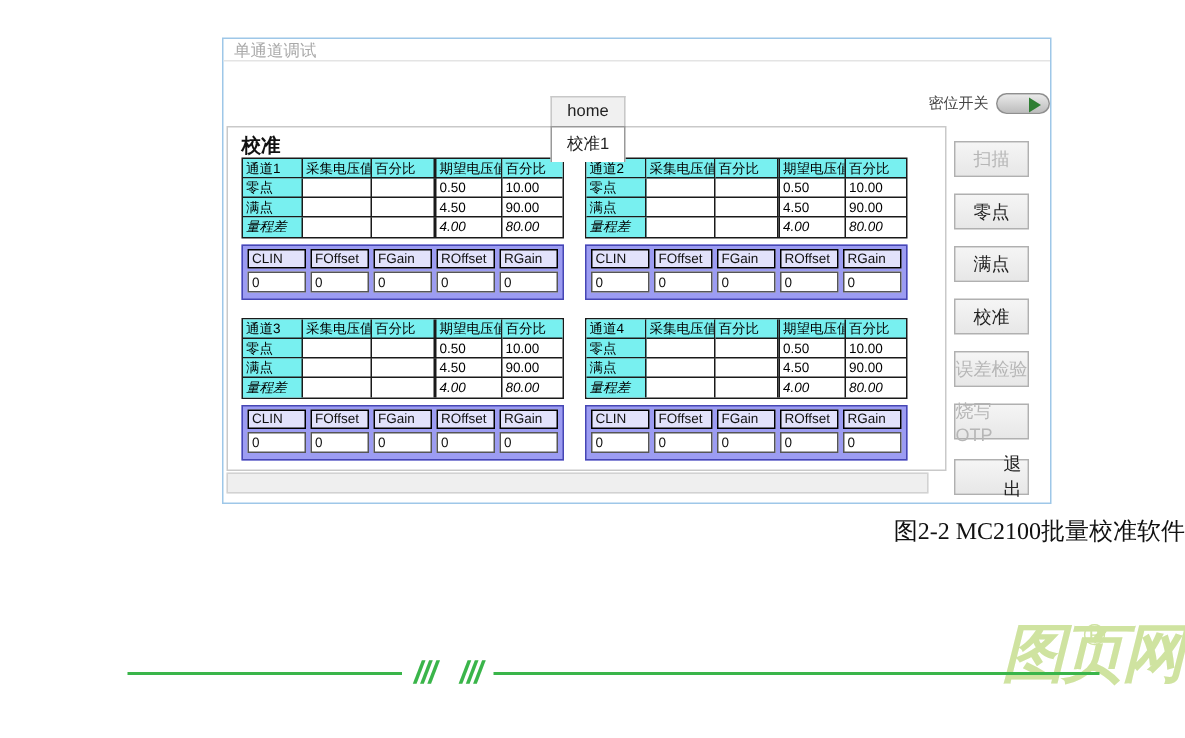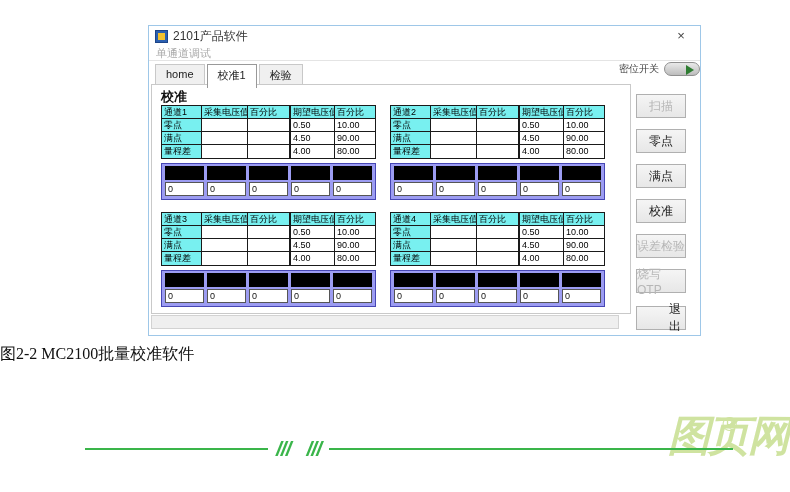--- a/index.html
+++ b/index.html
@@ -18,48 +18,48 @@
                      background:#f2c12e; }
   .title-text { font-size:12px; color:#333; }
   .close-btn { position:absolute; right:10px; top:2px; font-size:13px; color:#444;
                width:18px; text-align:center; cursor:default; }
   .menubar { height:15px; border-bottom:1px solid #e4e4e4; padding-left:7px;
              display:flex; align-items:center; }
   .menu-item { font-size:11px; color:#a9a9a9; }
 
   
   .tabrow { position:absolute; left:2px; top:38px; width:480px; height:21px;
-            display:flex; align-items:flex-start; padding-left:4px; }
+            display:flex; align-items:center; padding-left:4px;flex-direction:column; }
   .tab { font-size:11px; color:#222; padding:3px 10px 4px 10px; background:#f0f0f0;
          border:1px solid #c8c8c8; border-bottom:none; margin-right:2px; }
   .tab.active { background:#ffffff; border:1px solid #999; border-bottom:none;
                 position:relative; z-index:3; padding-bottom:5px; }
   .tabpage { position:absolute; left:2px; top:58px; width:480px; height:230px;
              background:#ffffff; border:1px solid #c9c9c9; }
 
   .section-title { position:absolute; left:12px; top:62px; font-size:13px;
                    font-weight:bold; color:#111; }
 
   
   #groups { position:absolute; left:12px; top:79px;
             display:grid; grid-template-columns:218px 218px; column-gap:11px; row-gap:12px; }
   .group { width:215px; }
   .mtable { display:grid; grid-template-columns:40px 46px 42px 45px 40px;
             grid-auto-rows:13px; border:1px solid #1a1a1a; background:#fff; width:215px; }
   .cell { border-right:1px solid #1a1a1a; border-bottom:1px solid #1a1a1a;
           font-size:9px; line-height:12px; padding-left:2px; overflow:hidden;
           white-space:nowrap; color:#000; }
   .cell.c5 { border-right:none; }
-  .cell.r4 { border-bottom:none; }
+  .cell.r4 { border-bottom:none;font-style:italic; }
   .cell.head { background:#78f0f0; }
   .cell.thick { border-left:1px solid #1a1a1a; }
   .cluster { margin-top:4px; width:215px; height:37px; background:#9c9cf2;
              border:1px solid #4646b4; padding:2px 3px; }
   .clabels { display:grid; grid-template-columns:repeat(5,1fr); column-gap:3px; }
-  .clabel { font-size:9px; line-height:11px; background:#e2e2fb; border:7px solid #000000;
+  .clabel { font-size:9px; line-height:11px; background:#e2e2fb; border:1px solid #000000;
             color:#111; padding-left:2px; height:13px; overflow:hidden; white-space:nowrap; }
   .cvalues { display:grid; grid-template-columns:repeat(5,1fr); column-gap:3px; margin-top:2px; }
   .cinput { font-size:9px; line-height:12px; background:#ffffff; border:1px solid #555;
             color:#111; padding-left:2px; height:14px; }
 
   
   .toggle-wrap { position:absolute; left:470px; top:36px; display:flex; align-items:center; }
   .toggle-label { font-size:10px; color:#444; margin-right:5px; }
   .toggle { width:36px; height:14px; border-radius:7px; border:1px solid #8f8f8f;
             background:linear-gradient(#e9e9e9,#bdbdbd); position:relative; }
@@ -69,21 +69,21 @@
   .btn { position:absolute; left:487px; width:50px; height:24px;
          background:linear-gradient(#f5f5f5,#e7e7e7); border:1px solid #b0b0b0;
          font-size:12px; color:#222; display:flex; align-items:center; justify-content:center;
          font-family:"Liberation Sans", sans-serif; }
   .btn.disabled { color:#b6b6b6; }
 
   .statusbar { position:absolute; left:2px; top:289px; width:468px; height:14px;
                background:#efefef; border:1px solid #d2d2d2; }
 
   
-  .caption { position:absolute; left:0; top:344px; width:100%; text-align:left;
+  .caption { position:absolute; left:0; top:344px; width:100%; text-align:right;
              font-family:"Liberation Serif", serif; font-size:16px; color:#111; }
 
   .banner { position:absolute; left:85px; top:434px; width:648px; height:30px;
             display:flex; align-items:center; z-index:3; }
   .banner-line { height:2px; background:#3ab54a; }
   .banner-line.left { width:183px; }
   .banner-line.right { flex:1; }
   .banner-slashes { color:#3ab54a; font-size:21px; font-weight:bold; margin:0 8px;
                     letter-spacing:-1px; font-style:italic; }
   .banner-title { font-size:19px; font-weight:bold; color:#3c3c3c; white-space:nowrap; }
@@ -91,25 +91,20 @@
   .watermark { position:absolute; left:668px; top:413px; z-index:2;
                font-size:42px; font-weight:bold; color:#cfe3a0; letter-spacing:-2px;
                line-height:46px; white-space:nowrap;font-style:italic; }
   .watermark-reg { position:absolute; left:54px; top:-12px; font-size:20px;
                    font-weight:normal; letter-spacing:0; color:#cfe3a0; }
 </style>
 </head>
 <body>
 
 <div class="window">
-  <div class="titlebar">
-    <div class="app-icon"></div>
-    <div class="title-text">2101产品软件</div>
-    <div class="close-btn">×</div>
-  </div>
   <div class="menubar">
     <div class="menu-item">单通道调试</div>
   </div>
 
   <div class="tabrow">
     <div class="tab">home</div>
     <div class="tab active">校准1</div>
     <div class="tab">检验</div>
   </div>
   <div class="tabpage"></div>

